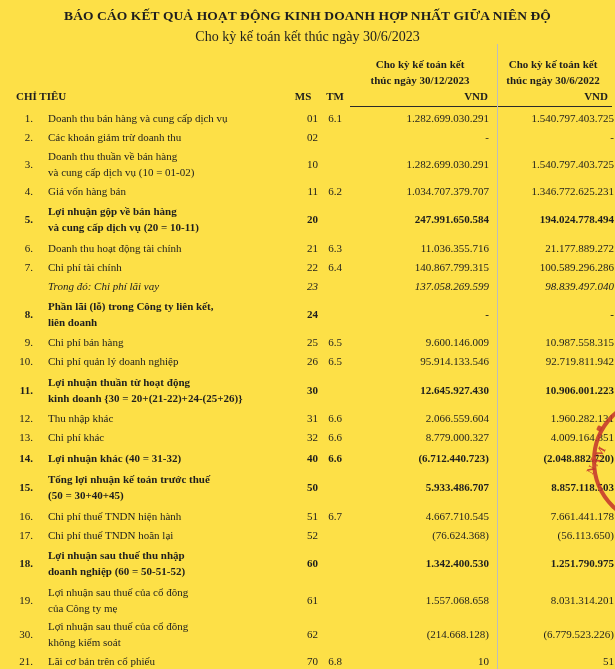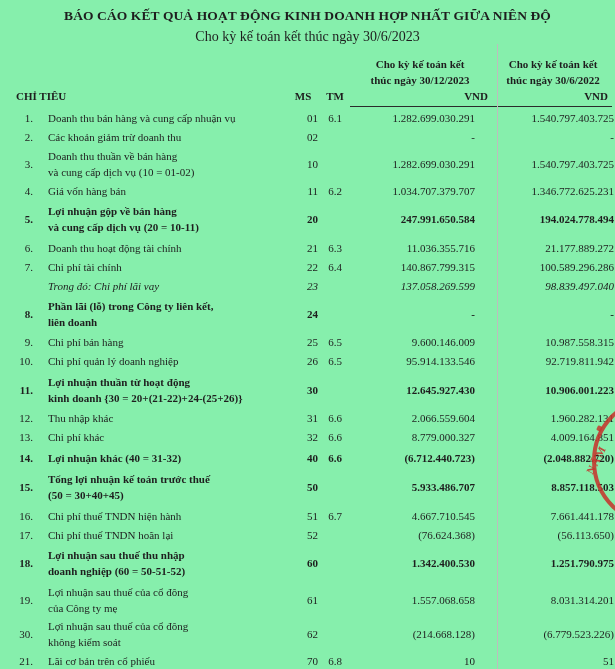--- a/index.html
+++ b/index.html
@@ -1,19 +1,19 @@
 <!DOCTYPE html>
 <html><head>
 <meta charset="utf-8">
 <style>
   html, body { margin:0; padding:0; background:#ffffff; }
   .page {
     position:relative;
     width:615px; height:669px;
-    background:#86efac;
+    background:#fde047;
     overflow:hidden;
     font-family:"Liberation Serif","DejaVu Serif",serif;
     color:#1e1e1e;
     font-size:11px;
     line-height:1.45;
   }
   .title {
     padding-top:6px;
     text-align:center;
     font-weight:bold;
@@ -50,21 +50,21 @@
   .h-vnd { text-align:right; }
   .tbody { padding-top:3px; }
   .row { align-items:center; padding:1.5px 0; }
   .row.bold { font-weight:bold; padding:3px 0; }
   .row.italic { font-style:italic; }
   .c-num { text-align:right; padding-right:5px; }
   .c-label { padding-left:10px; padding-right:4px; }
   .c-label .l1, .c-label .l2 { display:block; }
   .c-ms { text-align:right; }
   .c-tm { text-align:center; }
-  .c-v1 { text-align:right; padding-right:23px; }
+  .c-v1 { text-align:right; padding-right:9px; }
   .c-v2 { text-align:right; padding-right:1px; }
   
   .vline {
     position:absolute;
     left:497px; top:44px; bottom:0;
     width:1px;
     background:#bdbdbd;
   }
   
   .stamp-arc {
@@ -119,21 +119,21 @@
       <div class="h-line">Cho kỳ kế toán kết</div>
       <div class="h-line">thúc ngày 30/6/2022</div>
       <div class="h-vnd">VND</div>
     </div>
   </div>
 
   <div class="tbody">
   <div class="row normal">
     <div class="c-num">1.</div>
     <div class="c-label">
-      <span class="l1">Doanh thu bán hàng và cung cấp nhuận vụ</span>
+      <span class="l1">Doanh thu bán hàng và cung cấp dịch vụ</span>
 
     </div>
     <div class="c-ms">01</div>
     <div class="c-tm">6.1</div>
     <div class="c-v1">1.282.699.030.291</div>
     <div class="c-v2">1.540.797.403.725</div>
   </div>
 
   <div class="row normal">
     <div class="c-num">2.</div>

